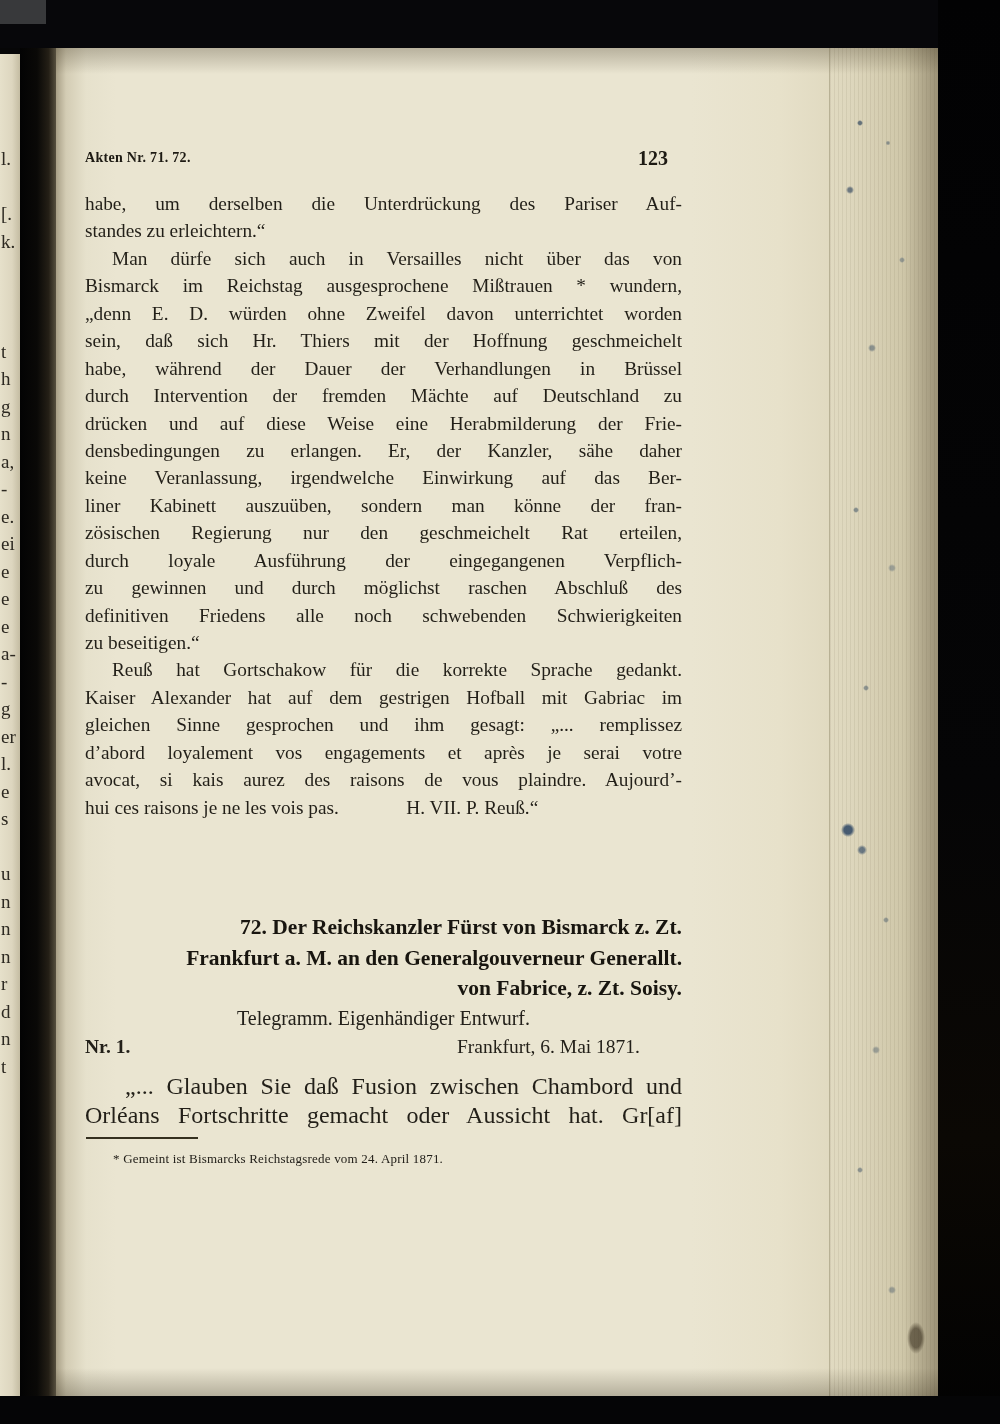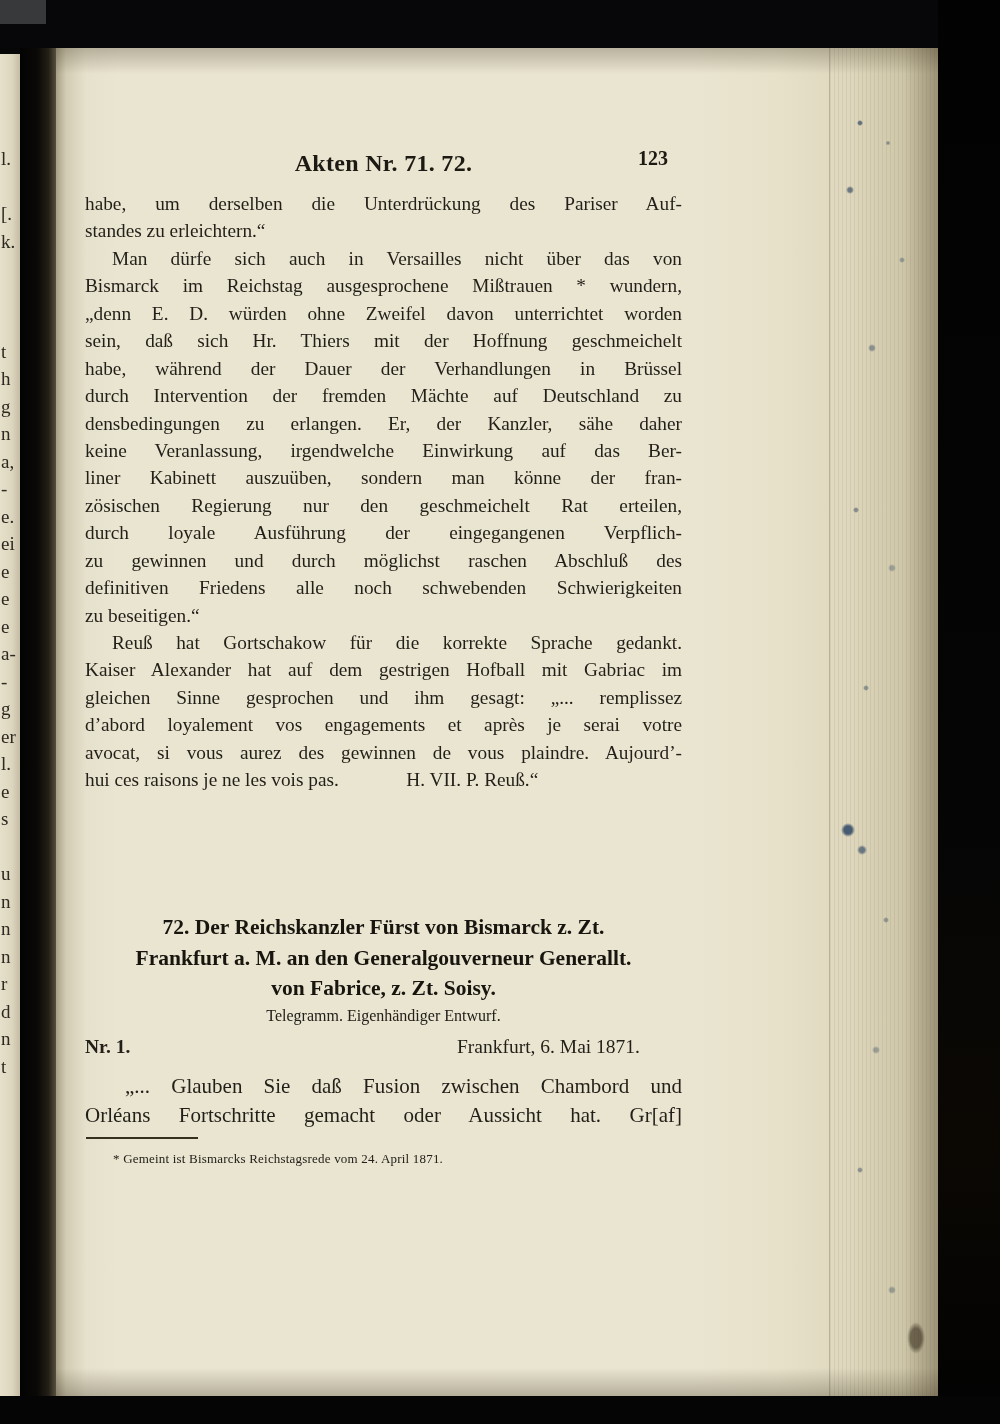--- a/index.html
+++ b/index.html
@@ -73,52 +73,52 @@
     position:absolute;right:0;top:0;width:62px;height:1424px;
     background:linear-gradient(180deg,#020203 0,#050506 55%,#0b0804 80%,#020202 100%);
   }
   .frame-bottom{position:absolute;left:0;top:1396px;width:1000px;height:28px;background:#050506;}
 
   
   .content{position:absolute;left:0;top:0;width:1000px;height:1424px;color:#221f18;}
 
   .header-row{position:absolute;left:85px;top:150px;width:597px;height:26px;}
   .running-title{
-    position:absolute;left:0;right:0;text-align:center;
-    font-weight:bold;font-size:24px;color:#1d1a13;letter-spacing:.3px;
+    position:absolute;left:0;right:0;text-align:left;
+    font-weight:bold;font-size:14px;color:#1d1a13;letter-spacing:.3px;
   }
   .page-number{
     position:absolute;right:14px;top:-3px;font-weight:bold;font-size:20px;color:#1d1a13;
   }
 
   .body-block{position:absolute;left:85px;top:190px;width:597px;font-size:19.3px;line-height:27.45px;}
   .line{
     text-align:justify;text-align-last:justify;white-space:pre-wrap;
     height:27.45px;
   }
   .line.last{text-align-last:left;}
   .line.indent{text-indent:27px;}
   .line.indent2{text-indent:40px;}
 
   .heading-block{
-    position:absolute;left:85px;top:912px;width:597px;text-align:center;
+    position:absolute;left:85px;top:912px;width:597px;text-align:right;
     font-weight:bold;font-size:21.5px;line-height:30.5px;color:#18150f;
   }
   .subheading{
     position:absolute;left:85px;top:1007px;width:597px;text-align:center;
-    font-size:16px;color:#23201a;
+    font-size:20px;color:#23201a;
   }
   .docline{
     position:absolute;left:85px;top:1036px;width:597px;font-size:19.5px;
     display:flex;justify-content:space-between;align-items:baseline;
   }
   .doc-number{font-weight:bold;}
   .dateline{padding-right:42px;}
 
-  .telegram-block{position:absolute;left:85px;top:1072px;width:597px;font-size:21px;line-height:29px;}
+  .telegram-block{position:absolute;left:85px;top:1072px;width:597px;font-size:24px;line-height:29px;}
   .telegram-block .line{height:29px;}
 
   .footnote-rule{position:absolute;left:86px;top:1137px;width:112px;height:2px;background:#35outside;}
   .footnote-rule{position:absolute;left:86px;top:1137px;width:112px;height:2px;background:#35301f;}
   .footnote{
     position:absolute;left:85px;top:1151px;width:597px;
     font-size:13px;color:#23201a;text-indent:28px;letter-spacing:.2px;
   }
 </style>
 </head>
@@ -184,33 +184,34 @@
 
     <div class="body-block">
         <div class="line">habe, um derselben die Unterdrückung des Pariser Auf-</div>
         <div class="line last">standes zu erleichtern.“</div>
         <div class="line indent">Man dürfe sich auch in Versailles nicht über das von</div>
         <div class="line">Bismarck im Reichstag ausgesprochene Mißtrauen * wundern,</div>
         <div class="line">„denn E. D. würden ohne Zweifel davon unterrichtet worden</div>
         <div class="line">sein, daß sich Hr. Thiers mit der Hoffnung geschmeichelt</div>
         <div class="line">habe, während der Dauer der Verhandlungen in Brüssel</div>
         <div class="line">durch Intervention der fremden Mächte auf Deutschland zu</div>
+        <div class="line">drücken und auf diese Weise eine Herabmilderung der Frie-</div>
         <div class="line">densbedingungen zu erlangen. Er, der Kanzler, sähe daher</div>
         <div class="line">keine Veranlassung, irgendwelche Einwirkung auf das Ber-</div>
         <div class="line">liner Kabinett auszuüben, sondern man könne der fran-</div>
         <div class="line">zösischen Regierung nur den geschmeichelt Rat erteilen,</div>
         <div class="line">durch loyale Ausführung der eingegangenen Verpflich-</div>
         <div class="line">zu gewinnen und durch möglichst raschen Abschluß des</div>
         <div class="line">definitiven Friedens alle noch schwebenden Schwierigkeiten</div>
         <div class="line last">zu beseitigen.“</div>
         <div class="line indent">Reuß hat Gortschakow für die korrekte Sprache gedankt.</div>
         <div class="line">Kaiser Alexander hat auf dem gestrigen Hofball mit Gabriac im</div>
         <div class="line">gleichen Sinne gesprochen und ihm gesagt: „... remplissez</div>
         <div class="line">d’abord loyalement vos engagements et après je serai votre</div>
-        <div class="line">avocat, si vous aurez des gewinnen de vous plaindre. Aujourd’-</div>
+        <div class="line">avocat, si kais aurez des raisons de vous plaindre. Aujourd’-</div>
         <div class="line last">hui ces raisons je ne les vois pas.    H. VII. P. Reuß.“</div>
       </div>
 
     <div class="heading-block">
         <div>72. Der Reichskanzler Fürst von Bismarck z. Zt.</div>
         <div>Frankfurt a. M. an den Generalgouverneur Generallt.</div>
         <div>von Fabrice, z. Zt. Soisy.</div>
       </div>
 
     <div class="subheading">Telegramm. Eigenhändiger Entwurf.</div>

